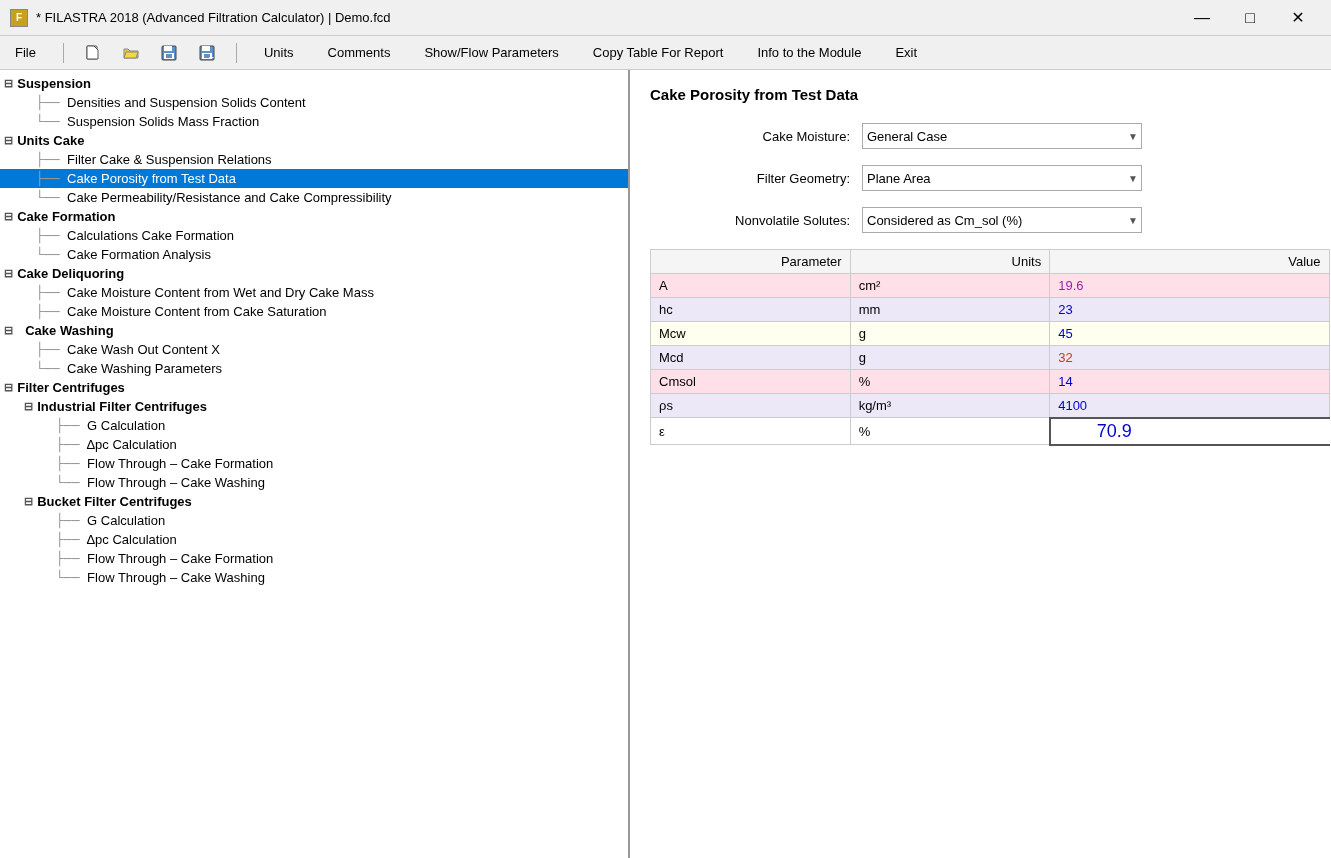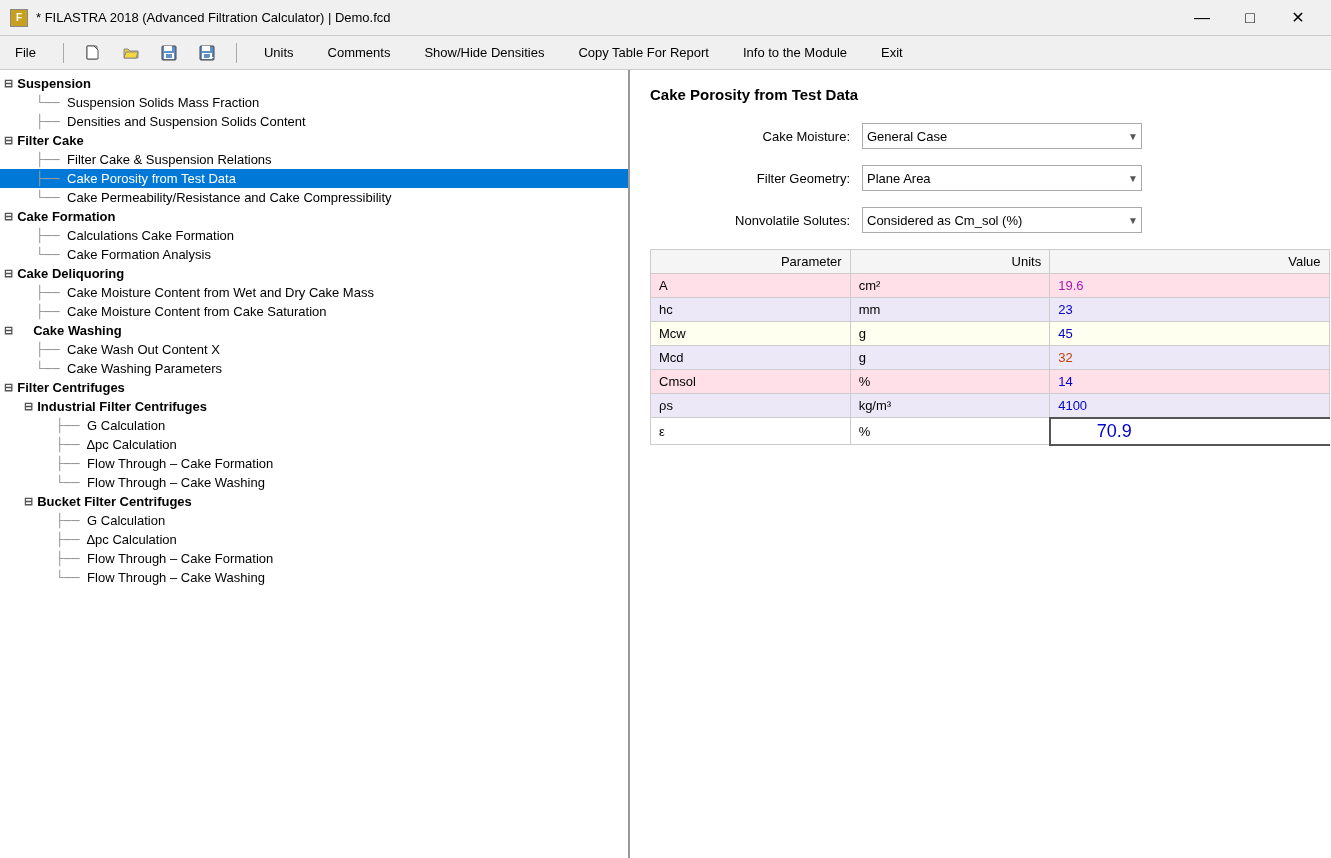--- a/index.html
+++ b/index.html
@@ -216,56 +216,56 @@
     </svg>
   </button>
   <div class="menu-separator"></div>
   <div class="menu-item">
     <span>Units</span>
   </div>
   <div class="menu-item">
     <span>Comments</span>
   </div>
   <div class="menu-item">
-    <span>Show/Hide Densities</span>
+    <span>Show/Flow Parameters</span>
   </div>
   <div class="menu-item">
     <span>Copy Table For Report</span>
   </div>
   <div class="menu-item">
     <span>Info to the Module</span>
   </div>
   <div class="menu-item">
     <span>Exit</span>
   </div>
 </div>
 
 <div class="main-layout">
 
   <div class="tree-panel">
 
     <div class="tree-group">
       <div class="tree-root">
         <span class="tree-expand-icon">⊟</span>
         <span style="margin-left:2px;">Suspension</span>
+      </div>
+      <div class="tree-child">
+        <span class="tree-connector">├──</span>
+        <span>Densities and Suspension Solids Content</span>
       </div>
       <div class="tree-child">
         <span class="tree-connector">└──</span>
         <span>Suspension Solids Mass Fraction</span>
       </div>
-      <div class="tree-child">
-        <span class="tree-connector">├──</span>
-        <span>Densities and Suspension Solids Content</span>
-      </div>
-    </div>
-
-    <div class="tree-group">
-      <div class="tree-root">
-        <span class="tree-expand-icon">⊟</span>
-        <span style="margin-left:2px;">Filter Cake</span>
+    </div>
+
+    <div class="tree-group">
+      <div class="tree-root">
+        <span class="tree-expand-icon">⊟</span>
+        <span style="margin-left:2px;">Units Cake</span>
       </div>
       <div class="tree-child">
         <span class="tree-connector">├──</span>
         <span>Filter Cake &amp; Suspension Relations</span>
       </div>
       <div class="tree-child selected">
         <span class="tree-connector">├──</span>
         <span>Cake Porosity from Test Data</span>
       </div>
       <div class="tree-child">
@@ -300,21 +300,21 @@
       </div>
       <div class="tree-child">
         <span class="tree-connector">├──</span>
         <span>Cake Moisture Content from Cake Saturation</span>
       </div>
     </div>
 
     <div class="tree-group">
       <div class="tree-root">
         <span class="tree-expand-icon">⊟</span>
-        <span style="margin-left:18px;">Cake Washing</span>
+        <span style="margin-left:10px;">Cake Washing</span>
       </div>
       <div class="tree-child">
         <span class="tree-connector">├──</span>
         <span>Cake Wash Out Content X</span>
       </div>
       <div class="tree-child">
         <span class="tree-connector">└──</span>
         <span>Cake Washing Parameters</span>
       </div>
     </div>

